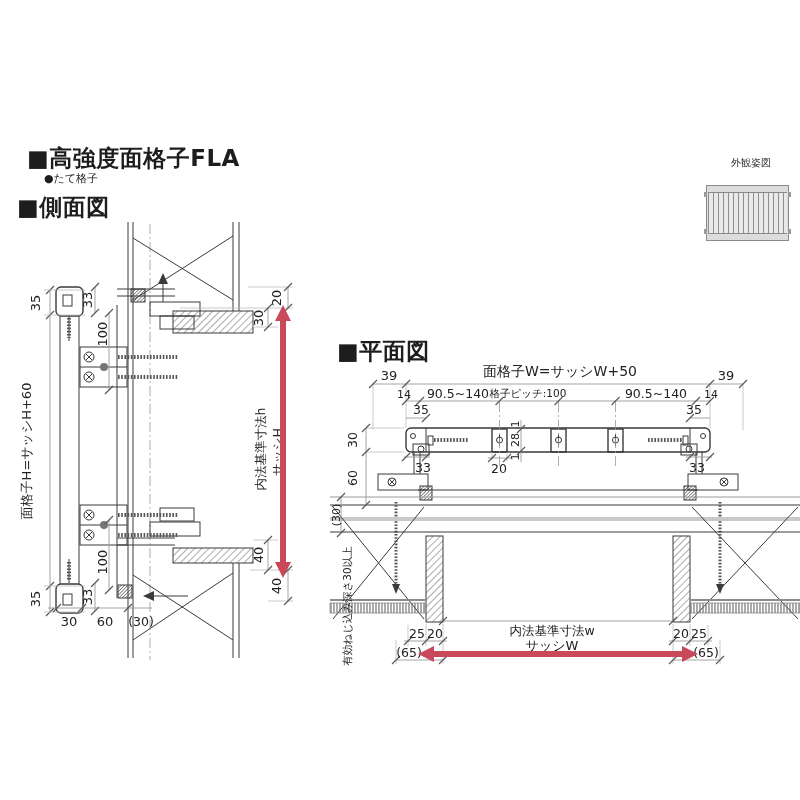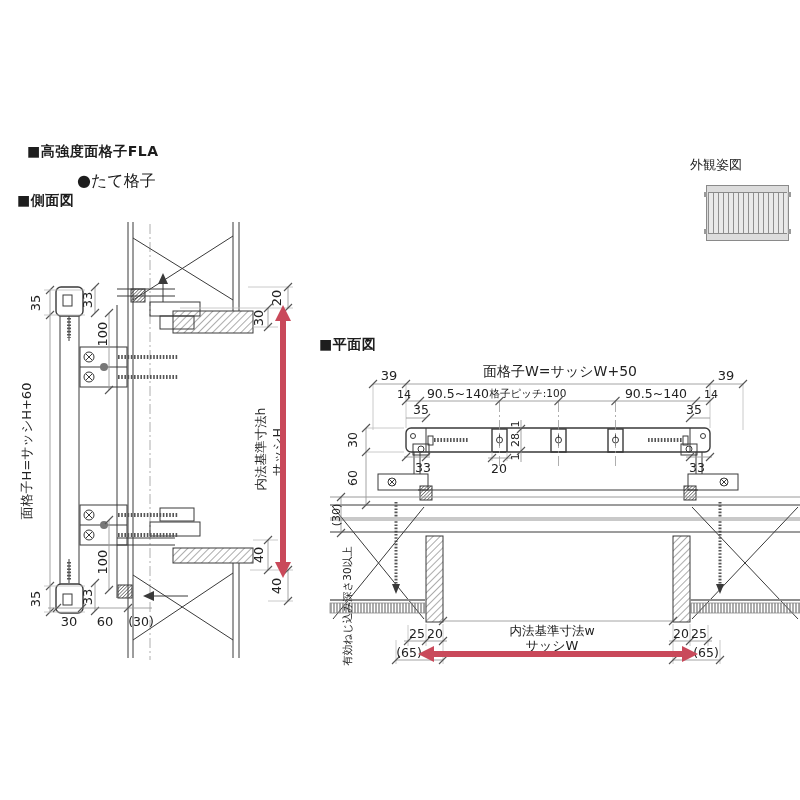--- a/index.html
+++ b/index.html
@@ -2,23 +2,23 @@
 <html><head>
 <meta charset="utf-8">
 <style>
   html,body{margin:0;padding:0;}
   body{
     width:800px;height:800px;position:relative;background:#ffffff;
     font-family:"DejaVu Sans","Liberation Sans",sans-serif;color:#1d1d1d;
     overflow:hidden;
   }
   .hdr{position:absolute;white-space:nowrap;}
-  .hdr.big{font-size:14px;font-weight:bold;letter-spacing:.5px;}
-  .hdr.small{font-size:16px;margin-left:33px;}
-  #appearance-label{position:absolute;left:690px;top:156px;font-size:13px;}
+  .hdr.big{font-size:23px;font-weight:bold;letter-spacing:.5px;}
+  .hdr.small{font-size:11px;}
+  #appearance-label{position:absolute;left:731px;top:156px;font-size:10px;}
   #appearance-grille{
     position:absolute;left:706px;top:185px;width:83px;height:56px;
     border:1px solid #8a8a8a;background:#dcdcdc;box-sizing:border-box;
   }
   #grille-bars{
     position:absolute;left:1px;right:1px;top:6px;bottom:6px;
     background:repeating-linear-gradient(90deg,#8f8f8f 0 1px,#e9e9e9 1px 5px);
     border-top:1px solid #8a8a8a;border-bottom:1px solid #8a8a8a;
   }
   .tab{position:absolute;width:3px;height:5px;background:#9a9a9a;}
@@ -38,21 +38,21 @@
   .t11{font-size:11px;}
   .t10{font-size:10.5px;}
   .t14{font-size:14px;}
 </style>
 </head>
 <body>
 
 <div class="hdr big" style="left:27px;top:143px">■高強度面格子FLA</div>
 <div class="hdr small" style="left:44px;top:171px">●たて格子</div>
 <div class="hdr big" style="left:17px;top:192px">■側面図</div>
-<div class="hdr big" style="left:319px;top:336px">■平面図</div>
+<div class="hdr big" style="left:337px;top:336px">■平面図</div>
 <div id="appearance-label">外観姿図</div>
 
 <div id="appearance-grille">
   <div id="grille-bars"></div>
   <div class="tab" style="left:-3px;top:6px"></div>
   <div class="tab" style="left:-3px;bottom:6px"></div>
   <div class="tab" style="right:-3px;top:6px"></div>
   <div class="tab" style="right:-3px;bottom:6px"></div>
 </div>
 

